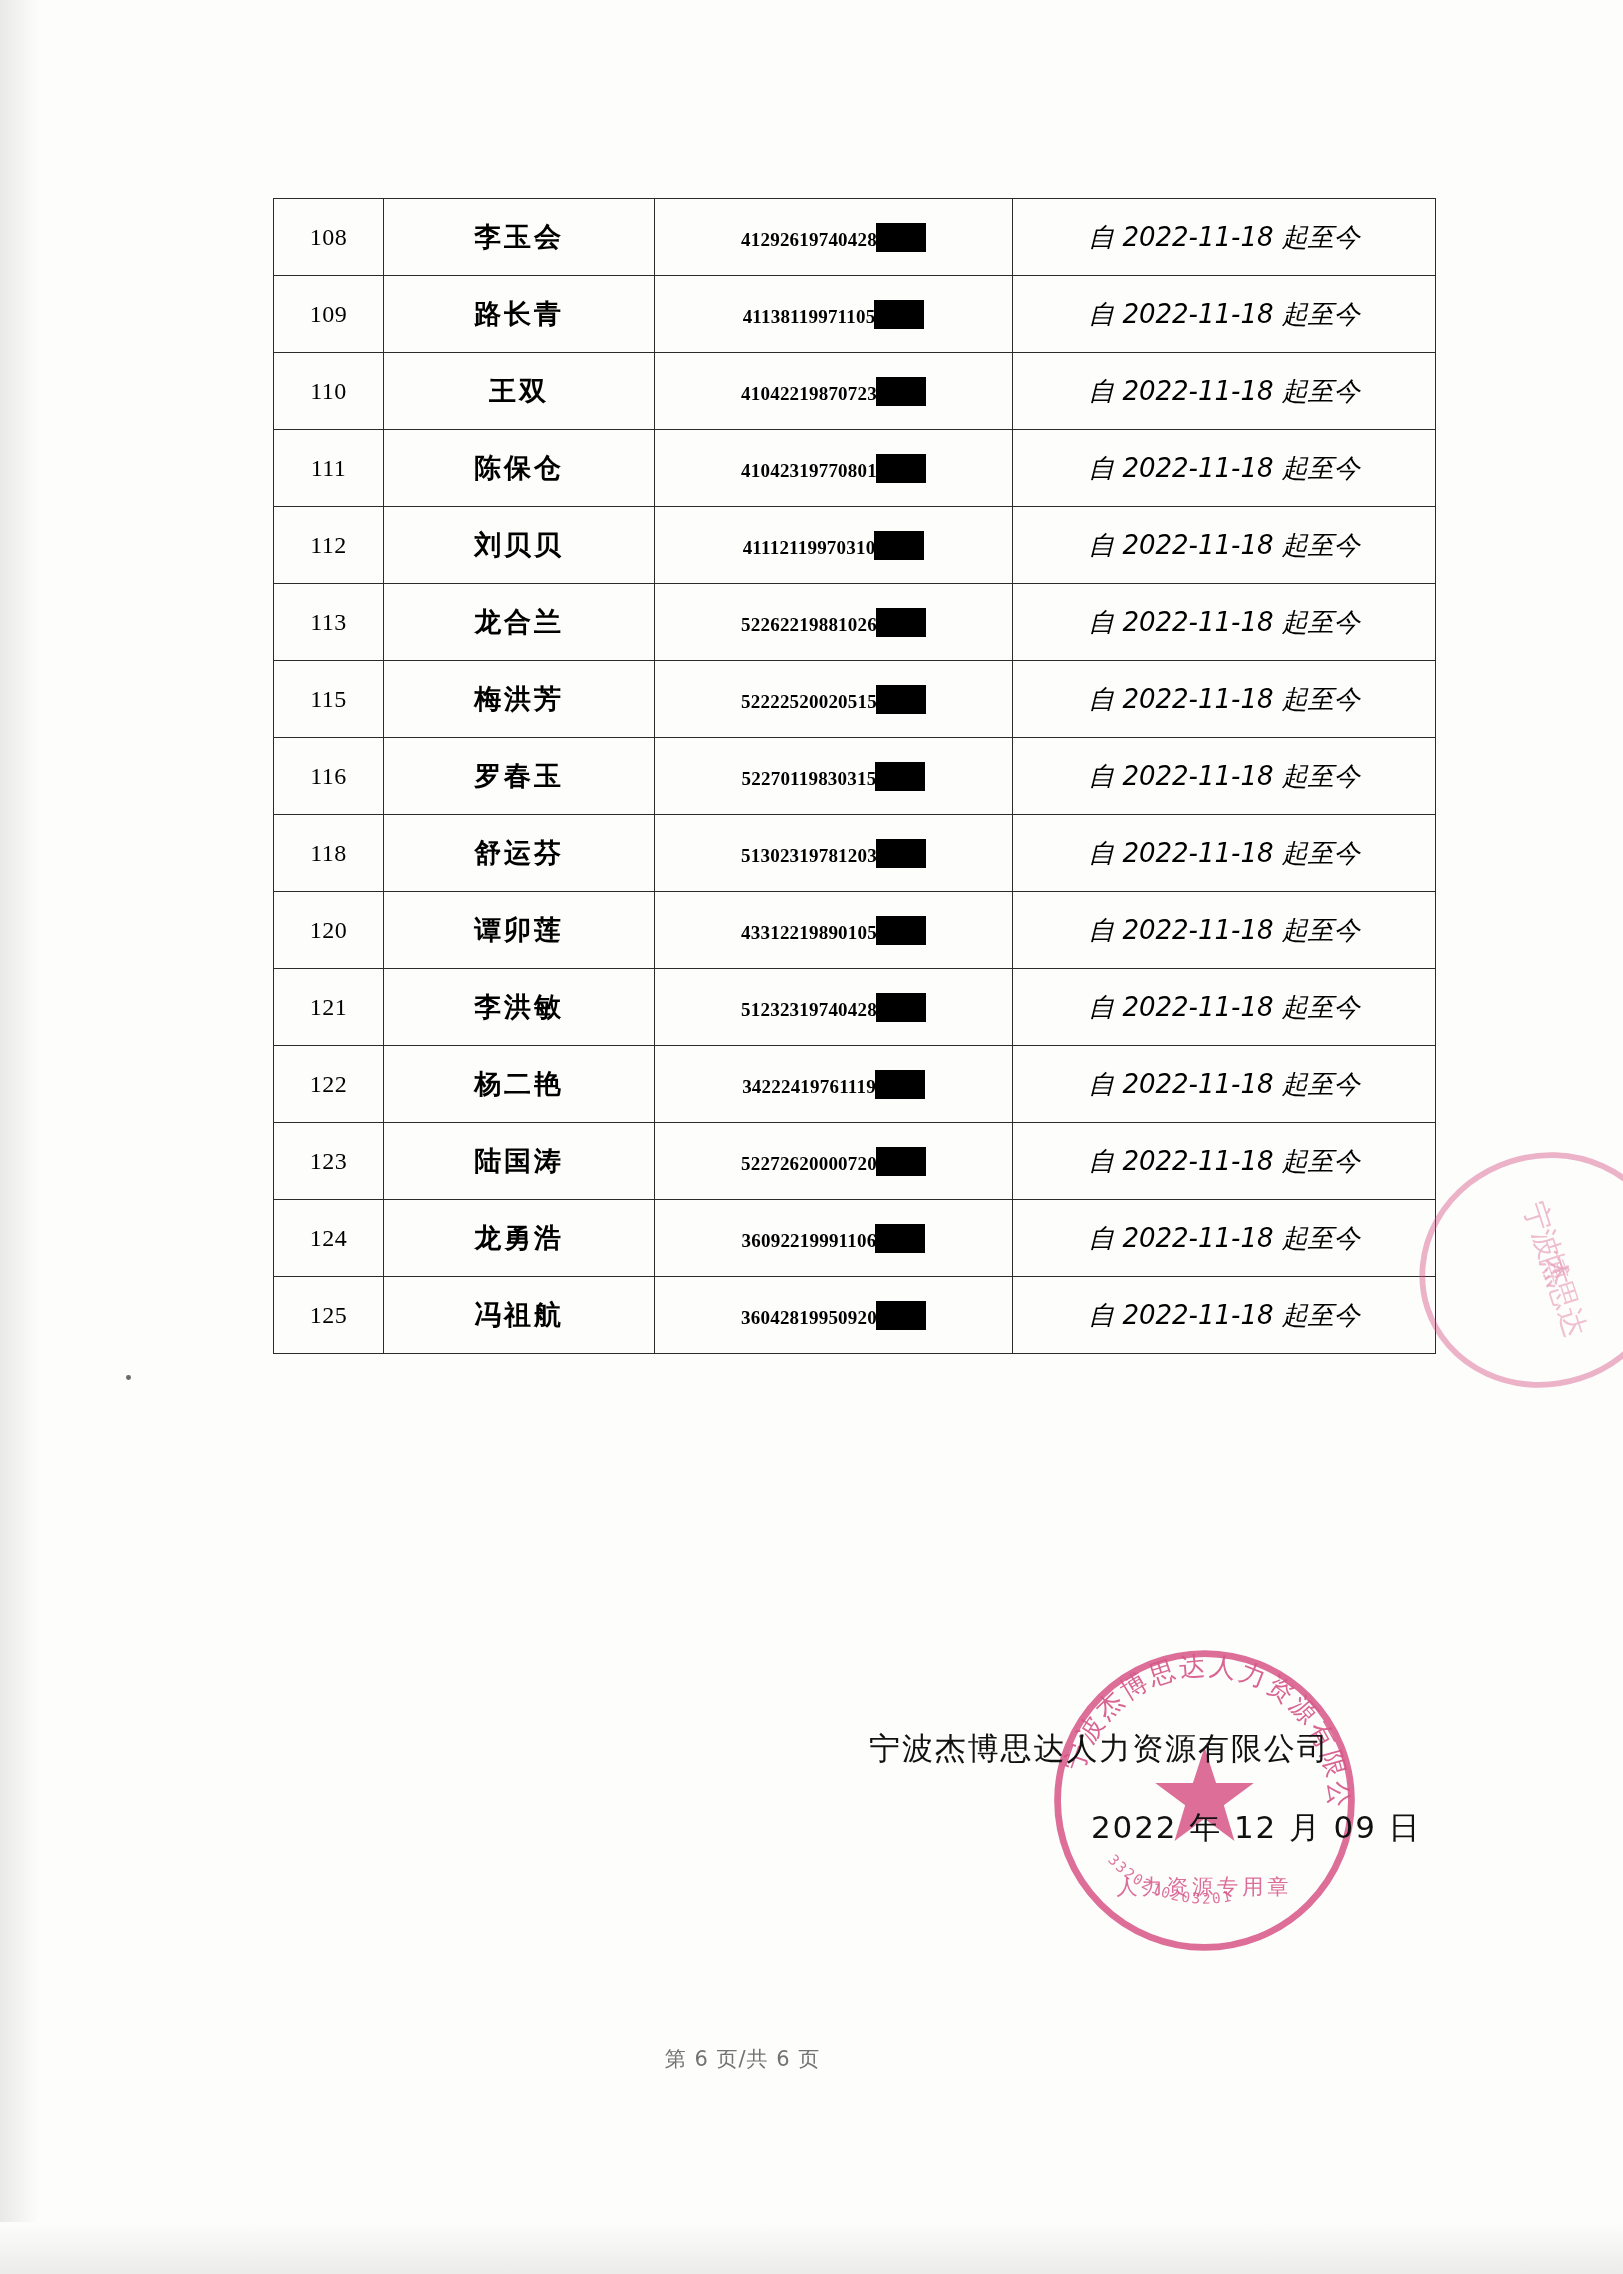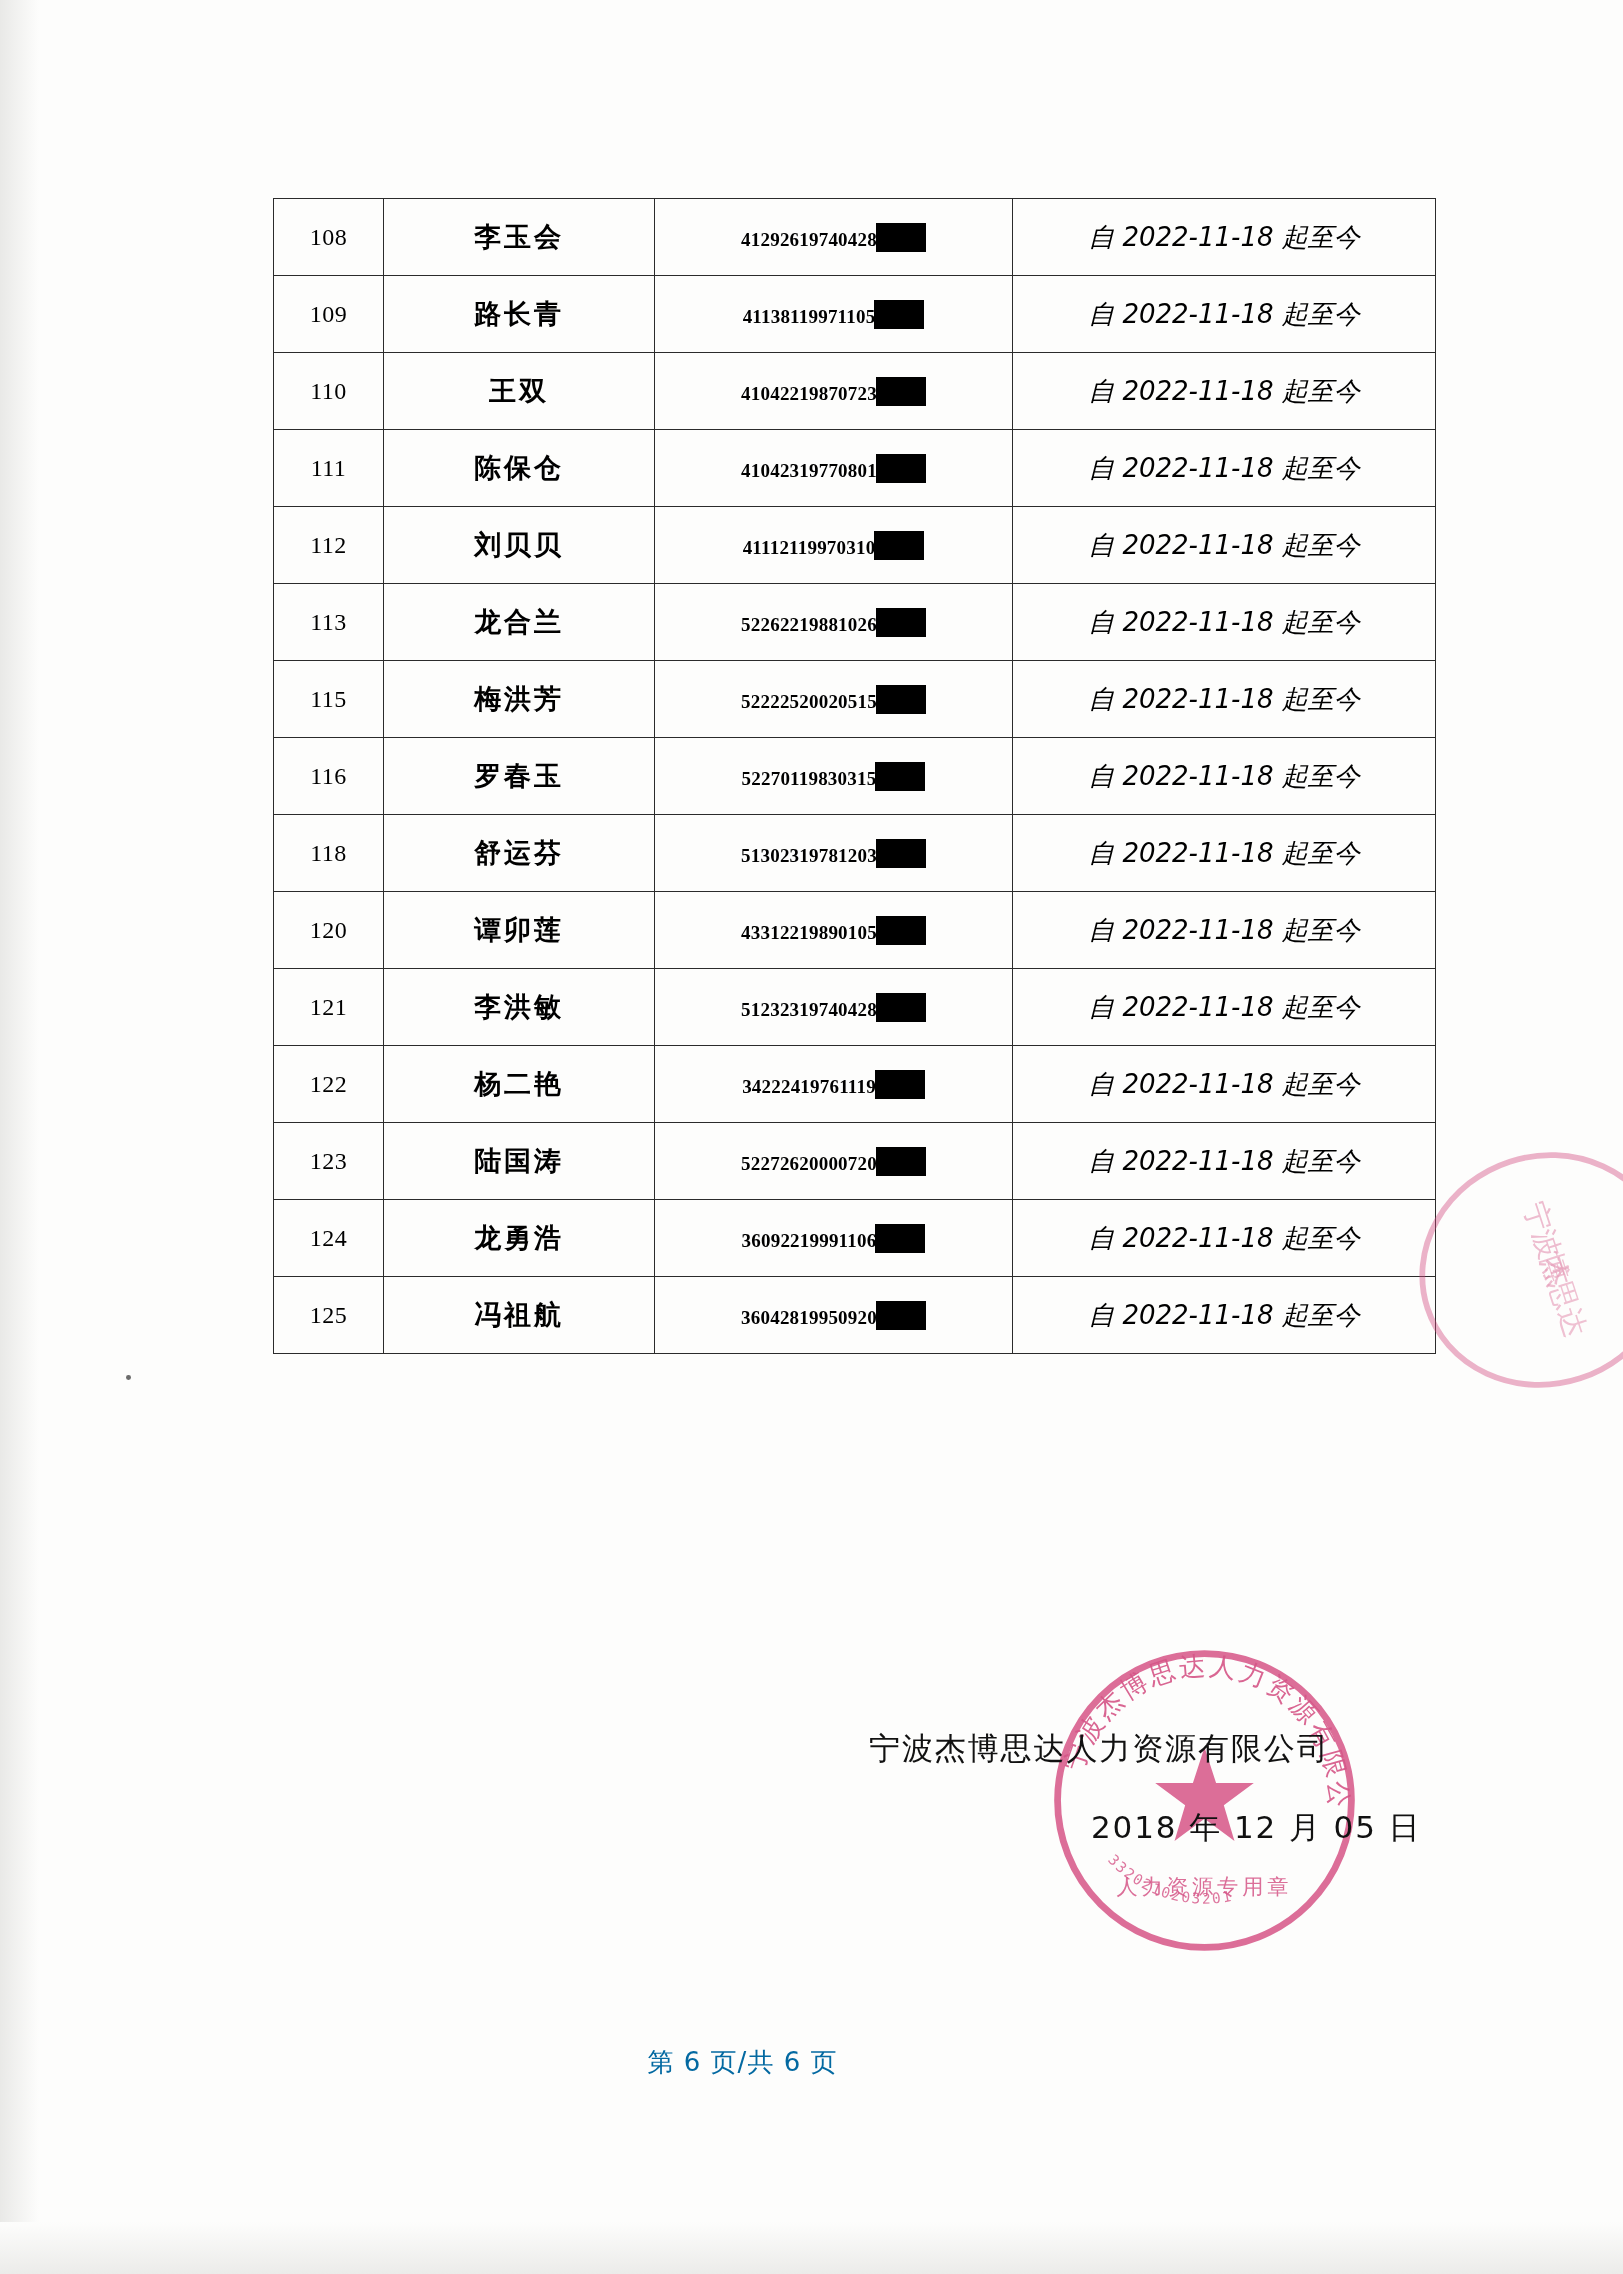--- a/index.html
+++ b/index.html
@@ -100,22 +100,22 @@
     white-space: nowrap;
   }
 
   .footer {
     position: absolute;
     left: 0;
     top: 2045px;
     width: 1485px;
     text-align: center;
     font-family: "DejaVu Sans", sans-serif;
-    font-size: 26px;
-    color: #0369a1;
+    font-size: 21px;
+    color: #737373;
     letter-spacing: 1px;
   }
 
   
   .stamp-main {
     position: absolute;
     left: 1045px;
     top: 1641px;
     width: 319px;
     height: 319px;
@@ -266,18 +266,18 @@
         <textPath href="#arcBottom" startOffset="6%">3320210203201</textPath>
       </text>
 
       <polygon points="165,110 177,147 216,147 185,170 196,207 165,184 134,207 145,170 114,147 153,147" fill="#d2477d" opacity="0.85"></polygon>
       <text x="165" y="262" font-family="DejaVu Sans, sans-serif" font-size="22" fill="#d2477d" text-anchor="middle" opacity="0.85" letter-spacing="4">人力资源专用章</text>
     </svg>
   </div>
 
   <div class="signature-block">
     <div class="company-name">宁波杰博思达人力资源有限公司</div>
-    <div class="sign-date">2018 年 12 月 05 日</div>
+    <div class="sign-date">2022 年 12 月 09 日</div>
   </div>
 
   <div class="footer">第 6 页/共 6 页</div>
 </div>
 
 
 </body></html>

